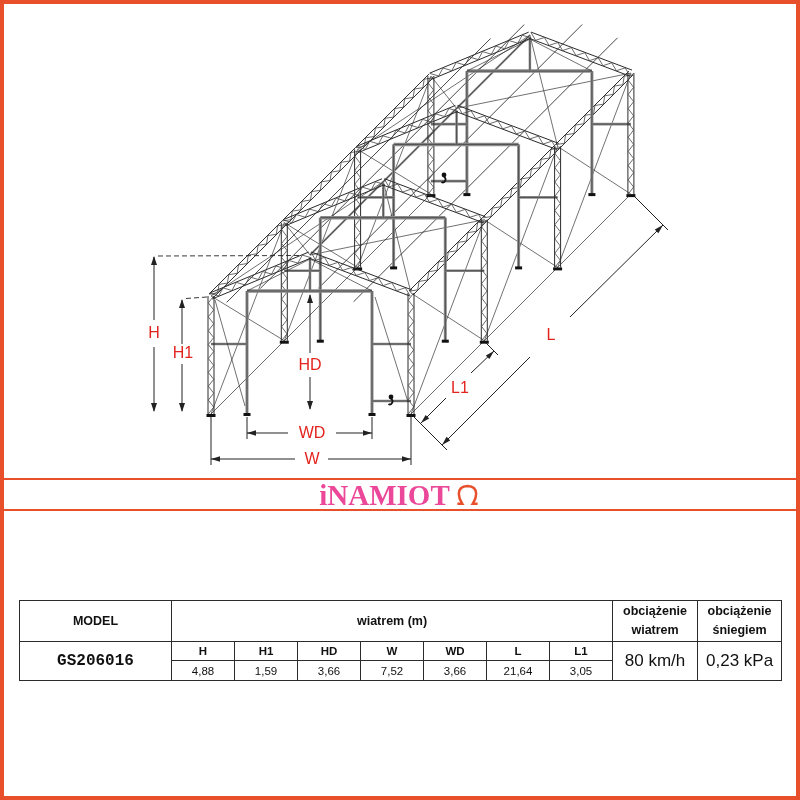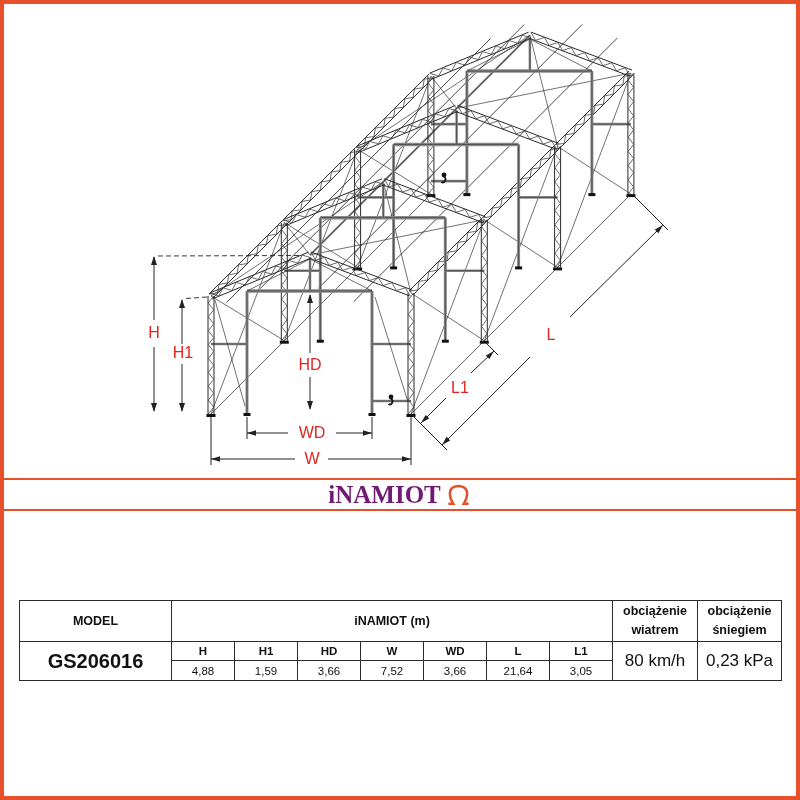--- a/index.html
+++ b/index.html
@@ -6,32 +6,32 @@
   #page{position:relative;width:800px;height:800px;background:#fff;
         border:4px solid #e8502b;box-sizing:border-box;overflow:hidden;
         font-family:"Liberation Sans",sans-serif;}
   #struct-wrap{position:absolute;left:0;top:0;width:792px;height:474px;}
   svg text.dim{font-family:"Liberation Sans",sans-serif;font-size:16px;fill:#e3241e;}
   
   .rule{position:absolute;left:0;width:792px;height:2px;background:#e8502b;}
   #rule-top{top:474px;} #rule-bot{top:505px;}
   #logo-row{position:absolute;left:0;top:476px;width:792px;height:29px;
             display:flex;align-items:center;justify-content:center;gap:4px;}
-  #logo-text{font-family:"Liberation Serif",serif;font-weight:bold;font-size:25px;
-             color:#701a75;letter-spacing:0px;line-height:28px;}
+  #logo-text{font-family:"Liberation Serif",serif;font-weight:bold;font-size:29px;
+             color:#ec4899;letter-spacing:0px;line-height:28px;}
   
   #spec-table{position:absolute;left:15px;top:596px;border-collapse:collapse;
               table-layout:fixed;width:762px;}
   #spec-table td{border:1.2px solid #2b2b2b;text-align:center;vertical-align:middle;
                  padding:0;color:#111;font-size:11.5px;background:#fff;}
   #spec-table .b{font-weight:bold;}
   #spec-table tr.r1 td{height:40px;font-size:12.5px;}
   #spec-table tr.r2 td{height:18px;}
   #spec-table tr.r3 td{height:19px;}
-  #spec-table td.model-val{font-size:20px;}
+  #spec-table td.model-val{font-size:16px;font-family:Liberation Mono, monospace;}
   #spec-table td.load-h{line-height:1.5;margin-top:36px;}
   #spec-table td.load-v{font-size:17px;font-weight:normal;}
 </style>
 </head>
 <body>
 
 <div id="page">
 
   <div id="struct-wrap">
     <svg id="struct-svg" width="792" height="474" viewBox="0 0 792 474">
@@ -292,21 +292,21 @@
         <col style="width:63px">
       <col style="width:63px">
         <col style="width:63px">
         <col style="width:63px">
       <col style="width:85px">
         <col style="width:84px">
     </colgroup>
     <tbody>
         <tr class="r1">
       <td class="b">MODEL</td>
-      <td class="b" colspan="7">iNAMIOT (m)</td>
+      <td class="b" colspan="7">wiatrem (m)</td>
       <td class="b load-h">obciążenie wiatrem</td>
       <td class="b load-h">obciążenie śniegiem</td>
     </tr>
     <tr class="r2">
       <td class="b model-val" rowspan="2">GS206016</td>
       <td class="b">H</td>
       <td class="b">H1</td>
       <td class="b">HD</td>
       <td class="b">W</td>
       <td class="b">WD</td>

